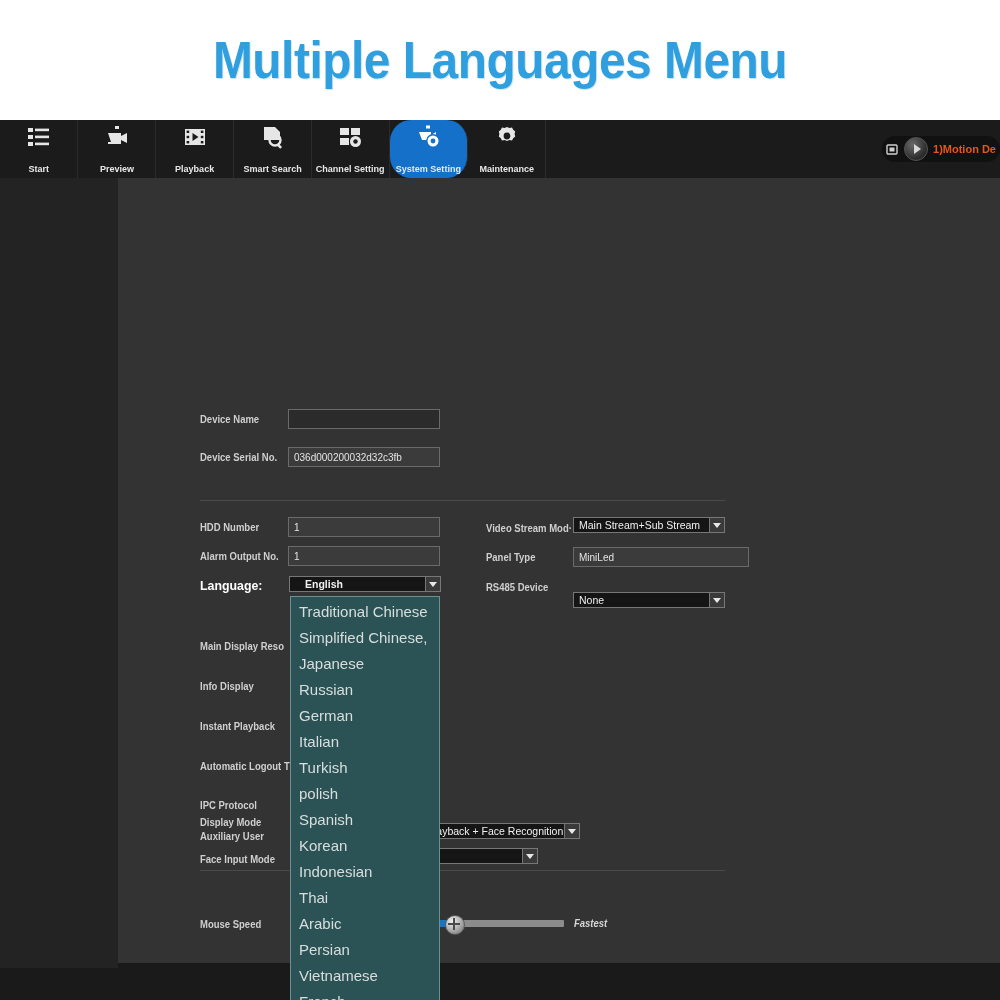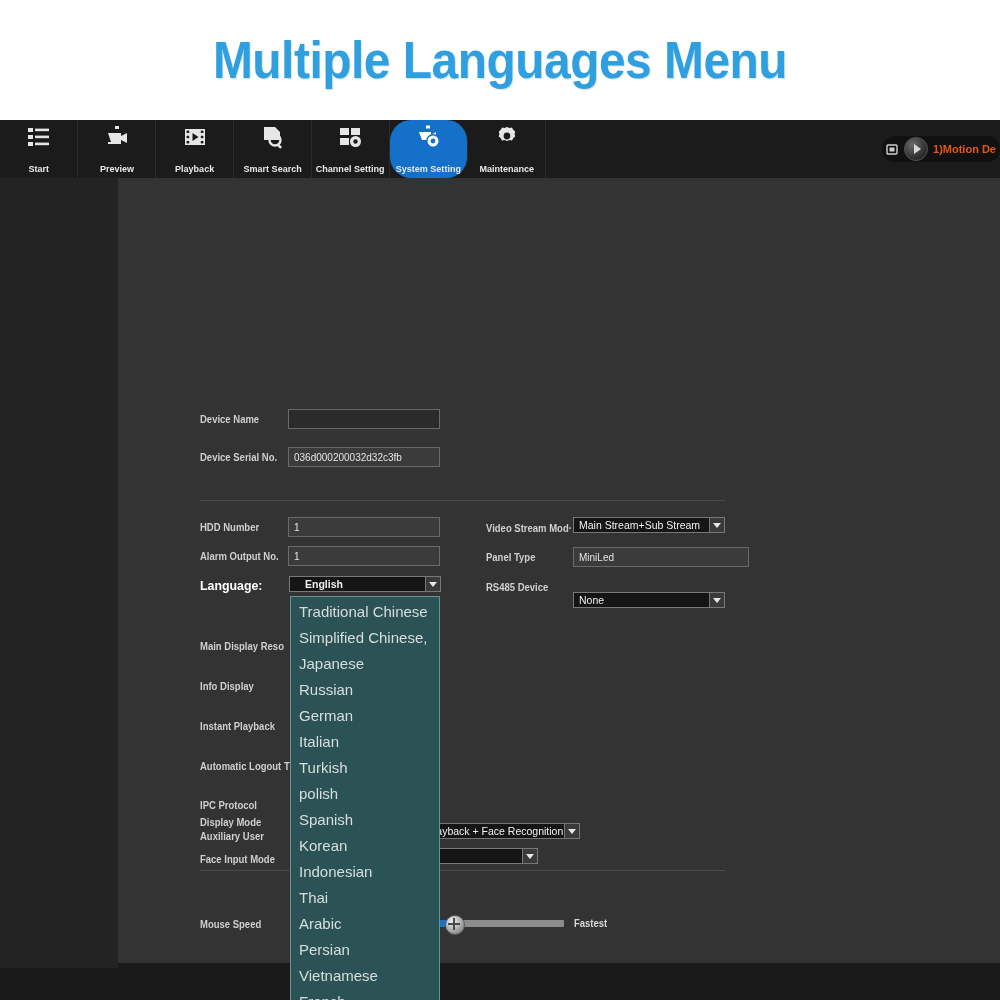--- a/index.html
+++ b/index.html
@@ -154,21 +154,21 @@
     box-sizing:border-box; z-index:50;
     padding-top:2px;
   }
   .dd-item {
     height:26px; line-height:26px;
     color:#d8dede; font-size:15px; padding-left:8px;
     white-space:nowrap; overflow:hidden;
   }
 
   
-  .slider-wrap { position:absolute; }
+  .slider-wrap { position:absolute;font-style:italic; }
   .slider-track {
     position:absolute; height:7px; background:#8c8c8c; border-radius:1px;
   }
   .slider-fill {
     position:absolute; height:7px; background:#1a74c4; border-radius:1px;
   }
   .slider-knob {
     position:absolute; width:18px; height:18px; border-radius:50%;
     background: radial-gradient(circle at 35% 30%, #f2f2f2, #8d8d8d 75%);
     border:1px solid #5c5c5c;

